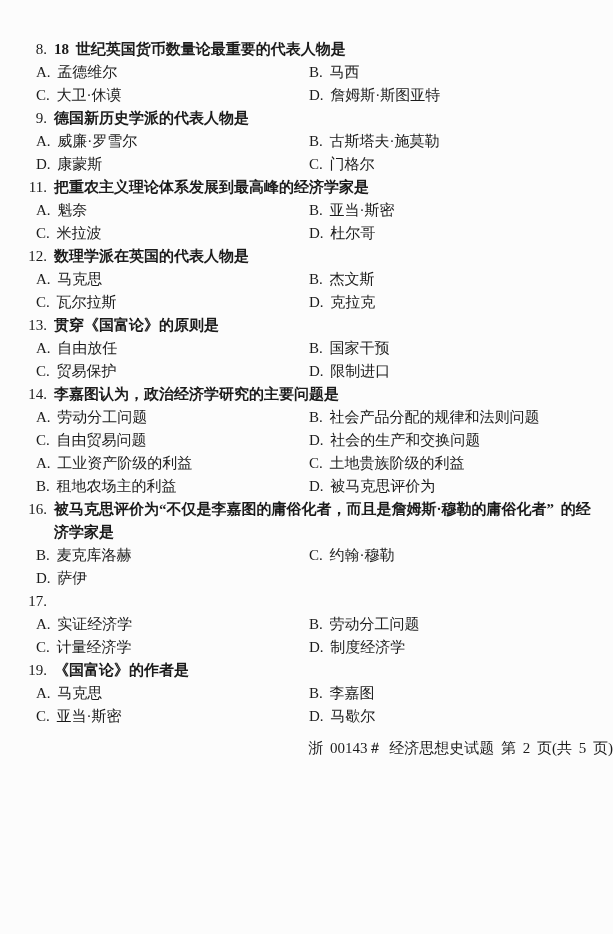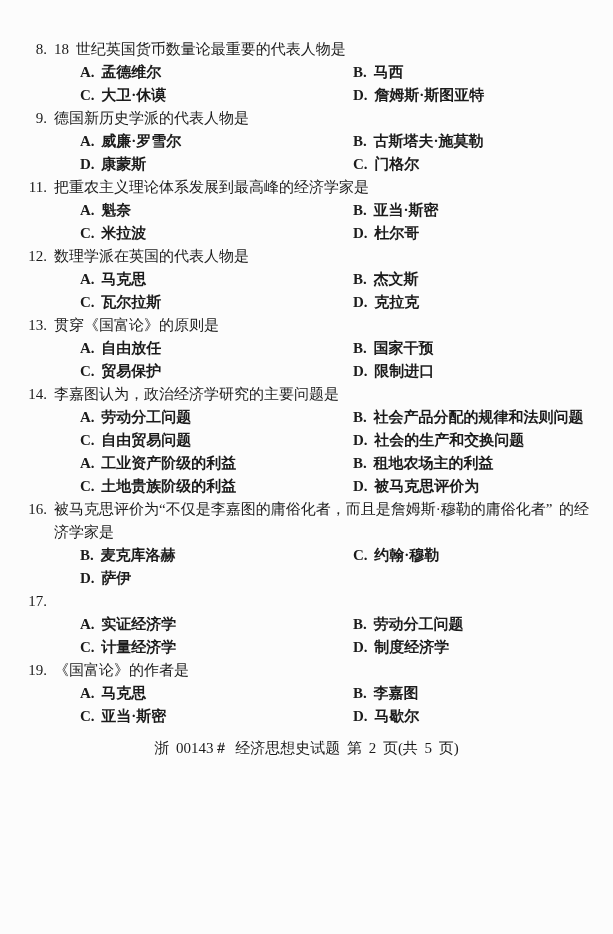--- a/index.html
+++ b/index.html
@@ -24,35 +24,35 @@
   }
   .q-num {
     flex: 0 0 27px;
     text-align: right;
     margin-right: 7px;
     white-space: pre;
   }
   .q-text {
     flex: 1;
     word-spacing: 3px;
+    font-weight: bold;
   }
   .opts {
     display: grid;
     grid-template-columns: 273px 1fr;
-    padding-left: 80px;
+    padding-left: 36px;
     padding-right: 10px;
-    font-weight: bold;
   }
   .opt {
     white-space: nowrap;
     word-spacing: 3px;
   }
   .footer {
     margin-top: 9px;
-    text-align: center;
+    text-align: right;
     word-spacing: 3px;
   }
 </style>
 </head>
 <body>
 
 <div class="page">
   <main>
 
     <section class="q">
@@ -130,22 +130,22 @@
         <span class="opt">A. 劳动分工问题</span>
         <span class="opt">B. 社会产品分配的规律和法则问题</span>
         <span class="opt">C. 自由贸易问题</span>
         <span class="opt">D. 社会的生产和交换问题</span>
       </div>
     </section>
 
     <section class="q">
       <div class="opts">
         <span class="opt">A. 工业资产阶级的利益</span>
+        <span class="opt">C. 土地贵族阶级的利益</span>
         <span class="opt">B. 租地农场主的利益</span>
-        <span class="opt">C. 土地贵族阶级的利益</span>
         <span class="opt">D. 被马克思评价为</span>
       </div>
     </section>
 
     <section class="q">
       <div class="q-line">
         <span class="q-num">16.</span>
         <span class="q-text">被马克思评价为“不仅是李嘉图的庸俗化者，而且是詹姆斯·穆勒的庸俗化者” 的经济学家是</span>
       </div>
       <div class="opts">

